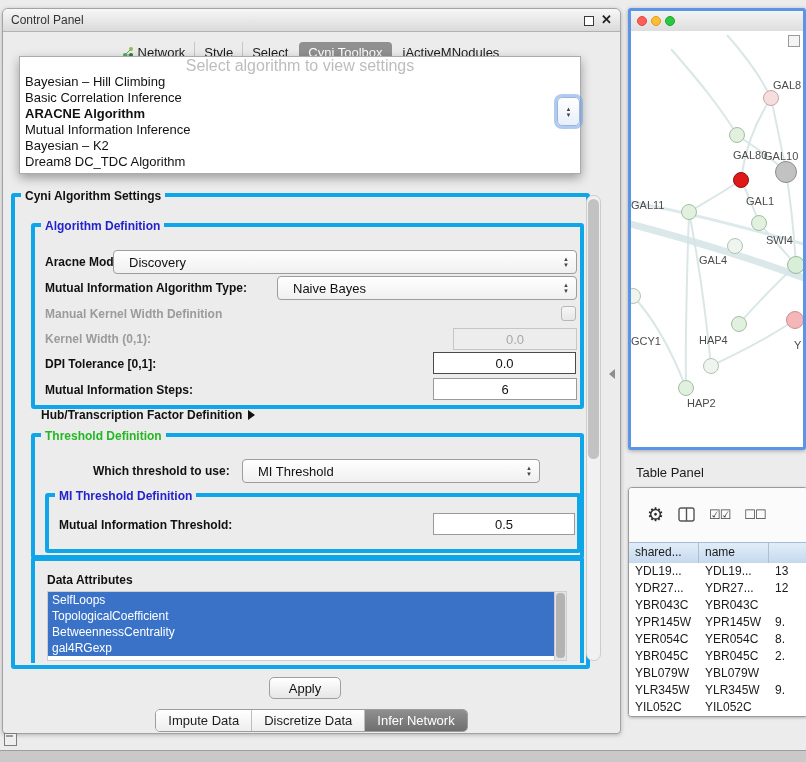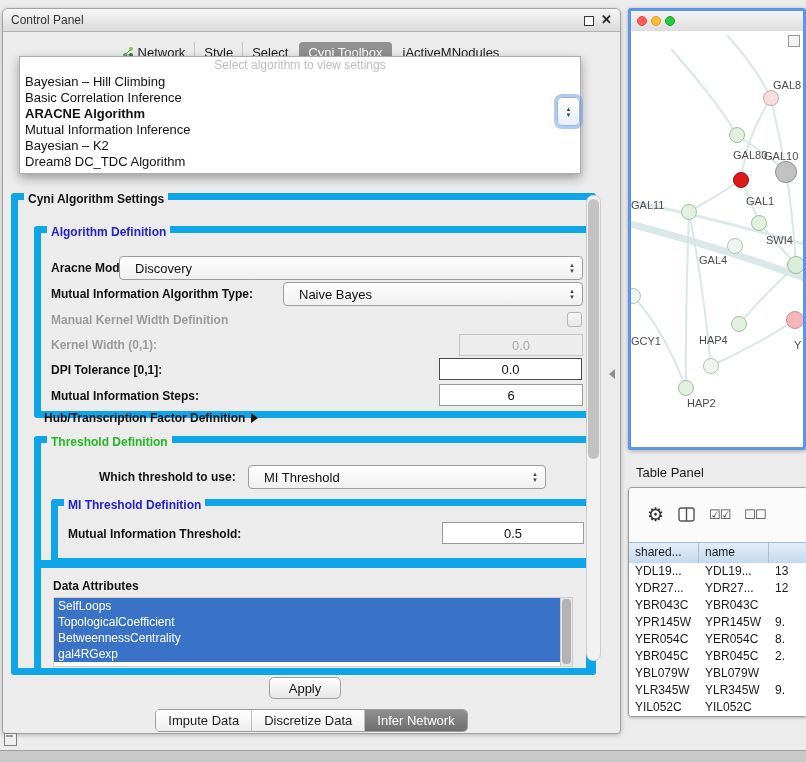--- a/index.html
+++ b/index.html
@@ -15,27 +15,27 @@
 
   
   .tabs{position:absolute;left:0;right:2px;top:31px;height:24px;display:flex;justify-content:center;align-items:center;font-size:13px;color:#1d1d1d;}
   .tab{padding:3px 9px;display:flex;align-items:center;gap:4px;border-left:1px solid #c6c6c6;}
   .tab:first-child{border-left:none;}
   .tab.sel{background:#909090;color:#fff;border-radius:4px;border-left:none;margin:0 2px;}
   .tab.sel + .tab{border-left:none;}
 
   
   .popup{position:absolute;left:16px;top:47px;width:560px;background:#fff;border:1px solid #ababab;box-shadow:0 4px 10px rgba(0,0,0,.35);z-index:40;padding-bottom:3px;}
-  .popup .ph{height:17px;line-height:17px;text-align:center;color:#bdbdbd;font-size:12px;}
+  .popup .ph{height:17px;line-height:17px;text-align:center;color:#bdbdbd;font-size:16px;}
   .popup .mi{height:16px;line-height:16px;padding:0 5px;font-size:13px;color:#111;}
   .popup .mi.sel{font-weight:bold;}
   .combo-frag{position:absolute;left:554px;top:88px;width:21px;height:27px;z-index:45;border-radius:5px;background:linear-gradient(#ffffff,#e7effb);border:1px solid #9db4d6;box-shadow:0 0 0 3px rgba(110,160,230,.55);display:flex;flex-direction:column;align-items:center;justify-content:center;font-size:6px;line-height:6px;color:#444;}
 
   
-  .group{position:absolute;border:7px solid #0ea5e9;border-radius:3px;text-decoration:underline;}
+  .group{position:absolute;border:4px solid #0ea5e9;border-radius:3px;text-decoration:underline;}
   .group > .gtitle{position:absolute;top:-8px;left:6px;background:#ececec;padding:0 4px;font-size:12px;font-weight:bold;color:#111;white-space:nowrap;}
   .gtitle.blue{color:#2323cd;}
   .gtitle.green{color:#23b823;}
 
   .flabel{position:absolute;font-size:12px;font-weight:bold;color:#111;white-space:nowrap;}
   .flabel.dis{color:#9b9b9b;}
 
   .combo{position:absolute;height:22px;background:linear-gradient(#ffffff,#f0f0f0);border:1px solid #9d9d9d;border-radius:4px;display:flex;align-items:center;font-size:13px;color:#111;}
   .combo .cv{flex:1;padding-left:15px;white-space:nowrap;overflow:hidden;}
   .combo .spin{width:14px;text-align:center;font-size:6px;line-height:6px;color:#444;padding-right:3px;}

